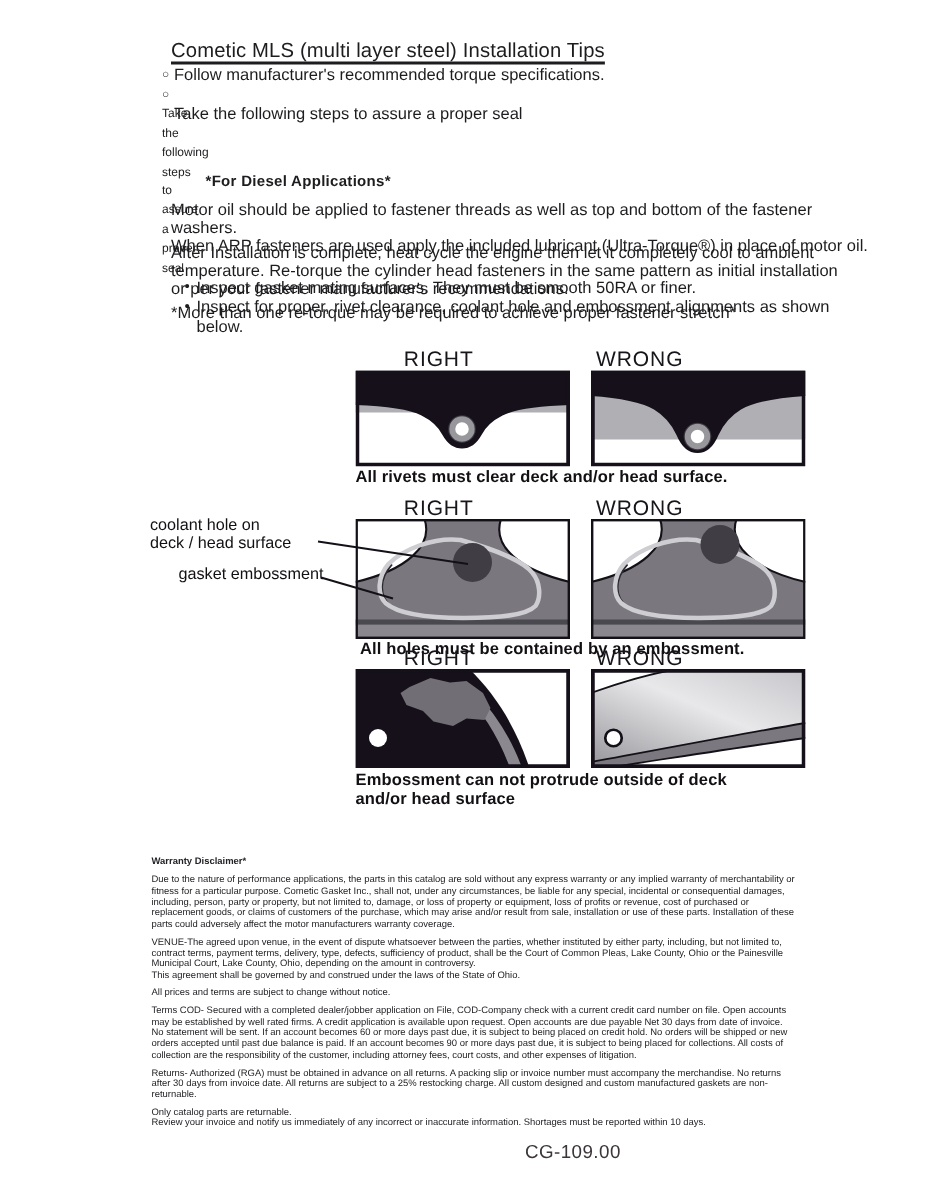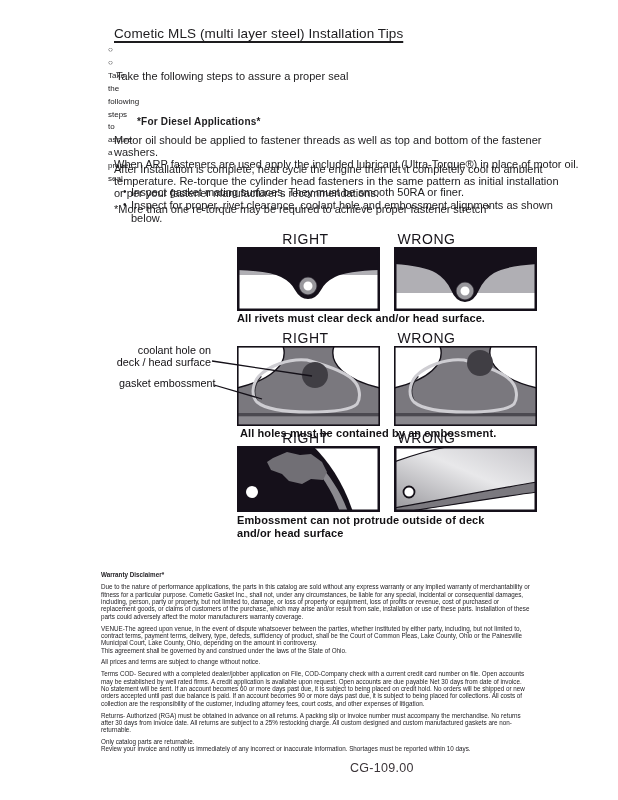--- a/index.html
+++ b/index.html
@@ -16,43 +16,44 @@
   }
   .tips{top:44px;left:108px;width:470px;font-size:11px;line-height:12.9px;}
   .tip-row{display:flex;}
   .tip-marker{width:8px;font-size:8px;line-height:12.9px;flex:0 0 auto;}
   .sub .tip-marker{margin-left:15px;width:8px;font-size:10px;}
   .diesel-heading{top:116px;left:113px;font-size:10px;font-weight:bold;letter-spacing:.2px;margin-left:24px;}
   .body-par{left:114px;width:470px;font-size:11px;line-height:12.1px;}
   .p1{top:134px;} .p2{top:163px;} .note{top:203px;}
   .rw-label{width:143px;text-align:center;font-size:14px;letter-spacing:.6px;color:#17141a;}
   .r1{top:231px;} .r2{top:330px;} .r3{top:430px;}
-  .right-x{left:234px;} .wrong-x{left:355px;}
+  .right-x{left:221px;} .wrong-x{left:355px;}
   .dbox{left:237px;} .dbox2{left:394px;}
   .caption{font-size:11px;letter-spacing:.1px;color:#121013;line-height:12.5px;font-weight:bold;}
   .cap1{top:312px;left:237px;}
   .cap2{top:427px;left:240px;}
   .cap3{top:514px;left:237px;}
   .ann{font-size:10.8px;color:#121013;line-height:11.6px;}
-  .ann-coolant{top:345px;left:100px;width:111px;text-align:right;}
+  .ann-coolant{top:345px;left:100px;width:111px;}
   .ann-emboss{top:378px;left:119px;}
   .legal{top:571px;left:101px;width:430px;font-size:6.3px;line-height:7.35px;color:#242226;}
   .legal .head{font-weight:bold;margin-bottom:5px;}
   .legal p{margin:0 0 4.5px 0;}
   .page-number{top:761px;left:350px;width:130px;text-align:left;font-size:12.5px;color:#3c3539;letter-spacing:.3px;}
   svg{display:block;}
 </style>
 </head>
 <body>
 
 <div class="abs page-title">Cometic MLS (multi layer steel) Installation Tips</div>
 
 <div class="abs tips">
   <div class="tip-row">
     <span class="tip-marker">○</span>
+    <span>Follow manufacturer's recommended torque specifications.</span>
   </div>
   <div class="tip-row">
     <span class="tip-marker">○</span>
   </div>
   <div class="tip-row">
     <span class="tip-marker">Take the following steps to assure a proper seal</span>
 
     <span>Take the following steps to assure a proper seal</span>
   </div>
   <div class="tip-row sub">

